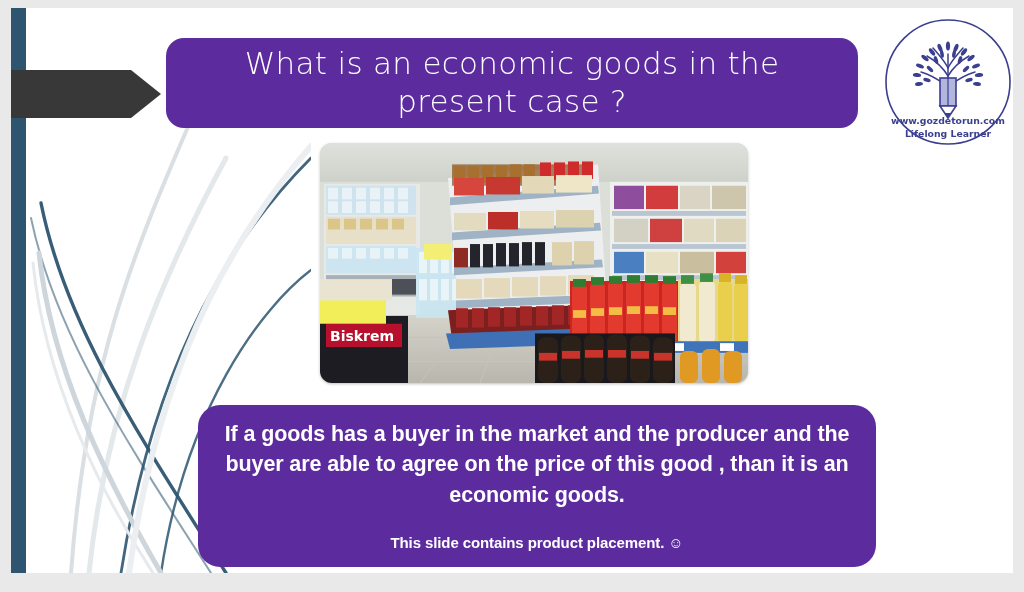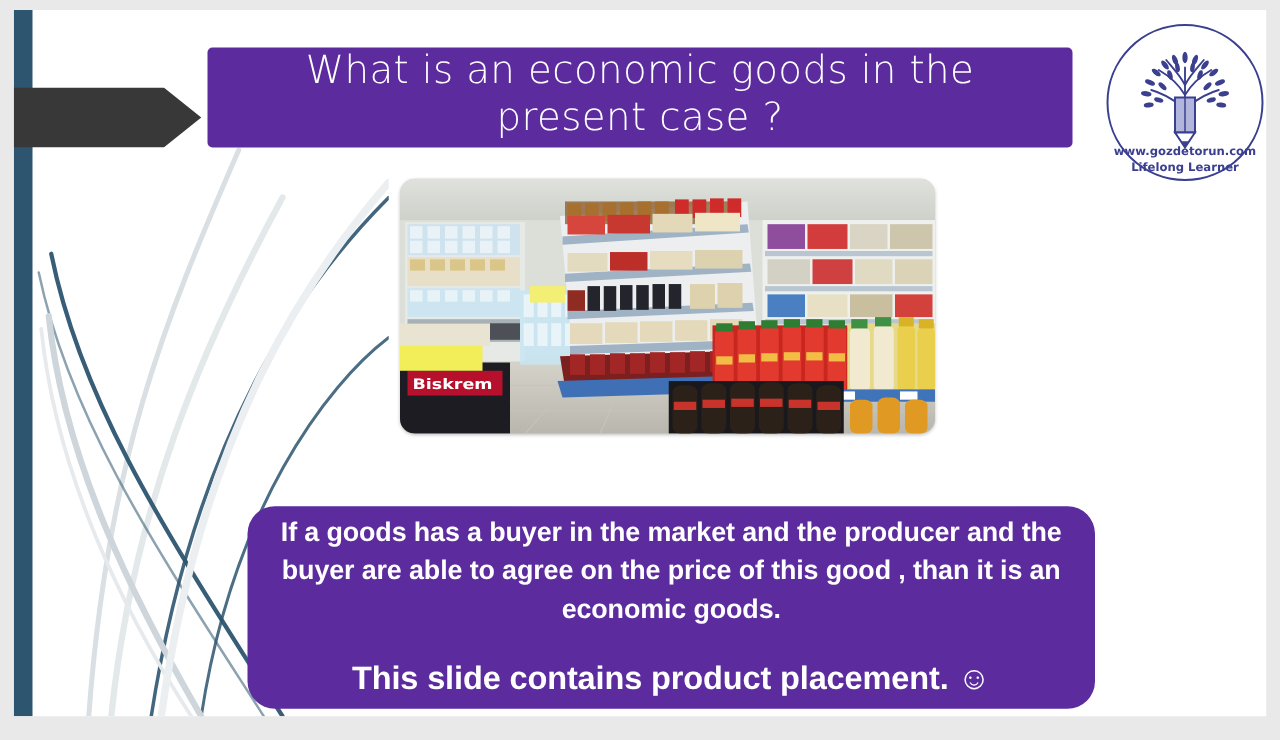--- a/index.html
+++ b/index.html
@@ -22,53 +22,53 @@
     position:absolute;left:0px;top:0px;width:15px;height:565px;
     background:#2d5570;
   }
   .swooshes{position:absolute;left:0;top:0;width:300px;height:565px;}
 
   
   .arrow-shape{position:absolute;left:0px;top:62px;width:150px;height:48px;}
 
   
   .title-box{
-    position:absolute;left:155px;top:30px;width:692px;height:80px;
-    background:#5c2b9e;border-radius:4px;
-    display:flex;align-items:flex-start;justify-content:center;
+    position:absolute;left:155px;top:30px;width:692px;height:90px;
+    background:#5c2b9e;border-radius:18px;
+    display:flex;align-items:center;justify-content:center;
   }
   .title-text{
     color:#ffffff;font-size:31px;line-height:1.22;text-align:center;
     font-weight:300;letter-spacing:.3px;
     font-family:"DejaVu Sans",sans-serif;
     padding:0 26px;
   }
 
   
   .photo{
-    position:absolute;left:309px;top:135px;width:428px;height:204px;
+    position:absolute;left:309px;top:135px;width:428px;height:240px;
     border-radius:12px;overflow:hidden;
     box-shadow:0 1px 3px rgba(0,0,0,.25);
     background:#cfd3cb;
   }
   .photo svg{display:block;width:100%;height:100%;}
 
   
   .body-box{
     position:absolute;left:187px;top:397px;width:678px;height:162px;
     background:#5c2b9e;border-radius:22px;
     display:flex;flex-direction:column;align-items:center;justify-content:center;
   }
   .body-text{
     color:#ffffff;font-size:21.5px;line-height:1.42;text-align:center;
     font-weight:bold;font-family:"Liberation Sans",sans-serif;
     padding:0 22px;letter-spacing:-.1px;
   }
   .body-note{
-    color:#ffffff;font-size:26px;line-height:1.42;text-align:center;
+    color:#ffffff;font-size:15px;line-height:1.42;text-align:center;
     font-weight:bold;font-family:"Liberation Sans",sans-serif;
     margin-top:22px;letter-spacing:-.1px;
   }
 
   
   .logo{
     position:absolute;left:869px;top:6px;width:136px;height:136px;text-decoration:underline;
   }
   .logo svg{display:block;width:100%;height:100%;}
 </style>

